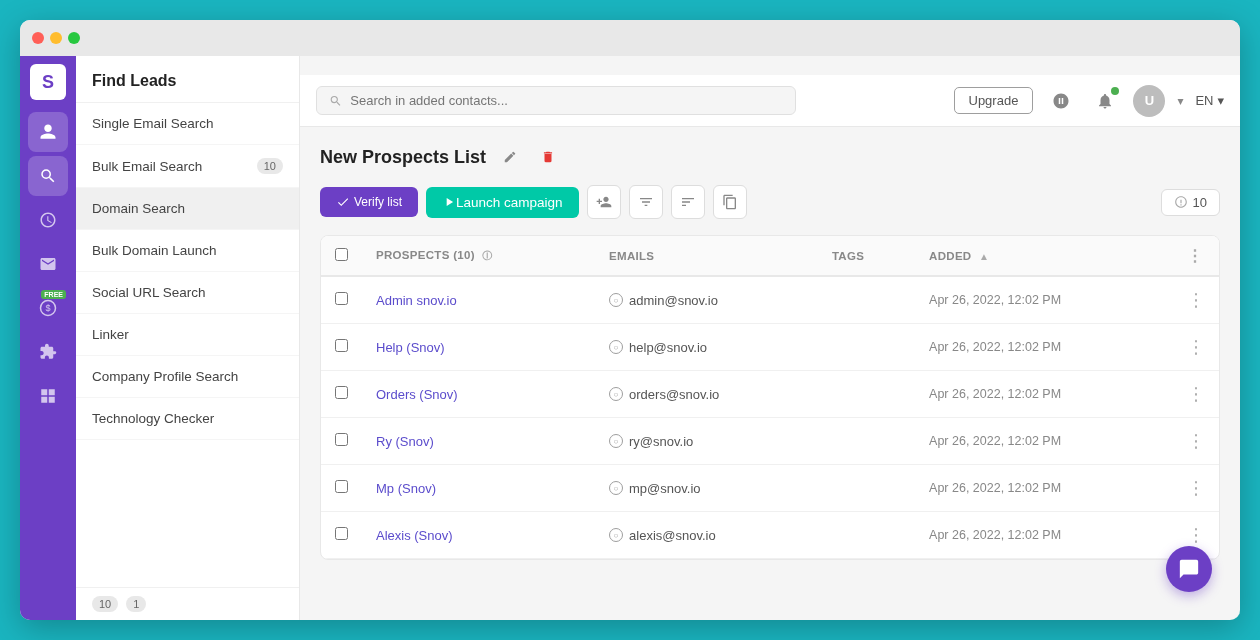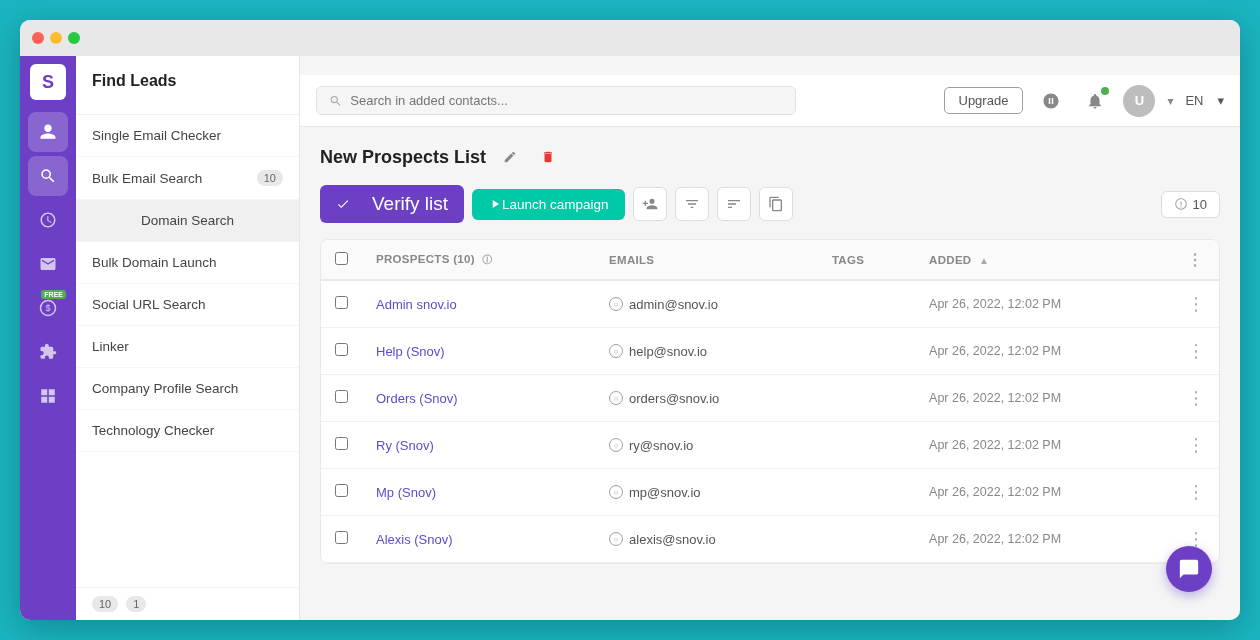--- a/index.html
+++ b/index.html
@@ -93,37 +93,37 @@
     .nav-sidebar {
       width: 224px;
       background: #fff;
       border-right: 1px solid #e8e8e8;
       display: flex;
       flex-direction: column;
       flex-shrink: 0;
       overflow-y: auto;
     }
     .nav-sidebar-header {
-      padding: 16px 16px 24px;
+      padding: 16px 16px 12px;
       font-size: 16px;
       font-weight: 700;
       color: #222;
       border-bottom: 1px solid #f0f0f0;
     }
     .nav-item {
       padding: 13px 16px;
       font-size: 13.5px;
       color: #444;
       cursor: pointer;
       border-bottom: 1px solid #f5f5f5;
       display: flex;
       align-items: center;
       justify-content: space-between;
     }
-    .nav-item.active { background: #f0f0f0; font-weight: 500; justify-content: center; }
+    .nav-item.active { background: #f0f0f0; font-weight: 500; }
     .nav-badge {
       background: #e8e8e8;
       color: #666;
       font-size: 11px;
       padding: 2px 7px;
       border-radius: 10px;
     }
 
     
     .main-content {
@@ -189,21 +189,21 @@
     }
     .avatar {
       width: 32px; height: 32px;
       border-radius: 50%;
       background: #bdbdbd;
       display: flex; align-items: center; justify-content: center;
       font-size: 13px; color: #fff; font-weight: 600;
     }
     .lang-btn {
       font-size: 13px; color: #555; cursor: pointer;
-      display: flex; gap: 14px;
+      display: flex; gap: 4px;
     }
 
     
     .content-area {
       flex: 1;
       padding: 16px 20px;
       overflow-y: auto;
       background: #f5f5f5;
     }
 
@@ -228,27 +228,27 @@
     .icon-btn.danger { color: #e53935; }
 
     
     .toolbar {
       display: flex;
       align-items: center;
       gap: 8px;
       margin-bottom: 16px;
     }
     .btn-verify {
-      display: flex; align-items: center; gap: 22px;
+      display: flex; align-items: center; gap: 4px;
       background: #6c3fc5;
       color: #fff;
       border: none;
       padding: 8px 16px;
       border-radius: 6px;
-      font-size: 19px;
+      font-size: 12px;
       font-weight: 500;
       cursor: pointer;
     }
     .btn-launch {
       display: flex; align-items: center; 
       background: #00c9a7;
       color: #fff;
       border: none;
       padding: 8px 16px;
       border-radius: 6px;
@@ -398,21 +398,21 @@
         <div class="sidebar-icon-item">
           <svg width="18" height="18" viewBox="0 0 24 24" fill="currentColor">
               <path d="M3 3h8v8H3zm10 0h8v8h-8zM3 13h8v8H3zm10 0h8v8h-8z"></path>
             </svg>
         </div>
       </div>
 
       <div class="nav-sidebar">
         <div class="nav-sidebar-header">Find Leads</div>
         <div class="nav-item">
-          <span>Single Email Checker</span>
+          <span>Single Email Search</span>
         </div>
         <div class="nav-item">
           <span>Bulk Email Search</span>
           <span class="nav-badge">10</span>
         </div>
         <div class="nav-item active">
           <span>Domain Search</span>
         </div>
         <div class="nav-item">
           <span>Bulk Domain Launch</span>

